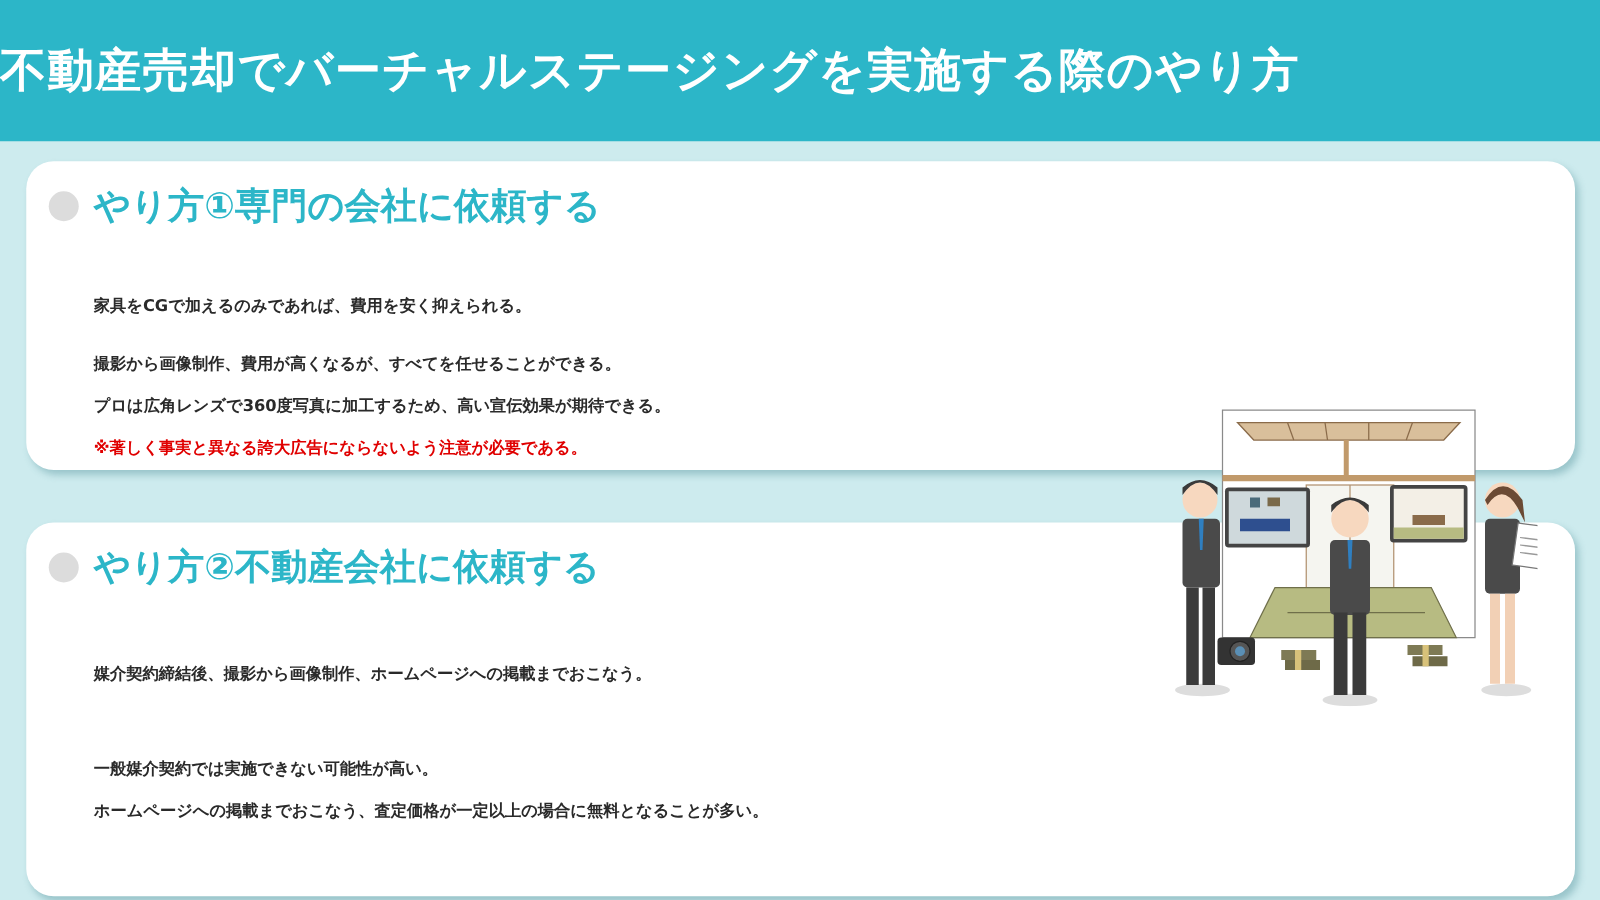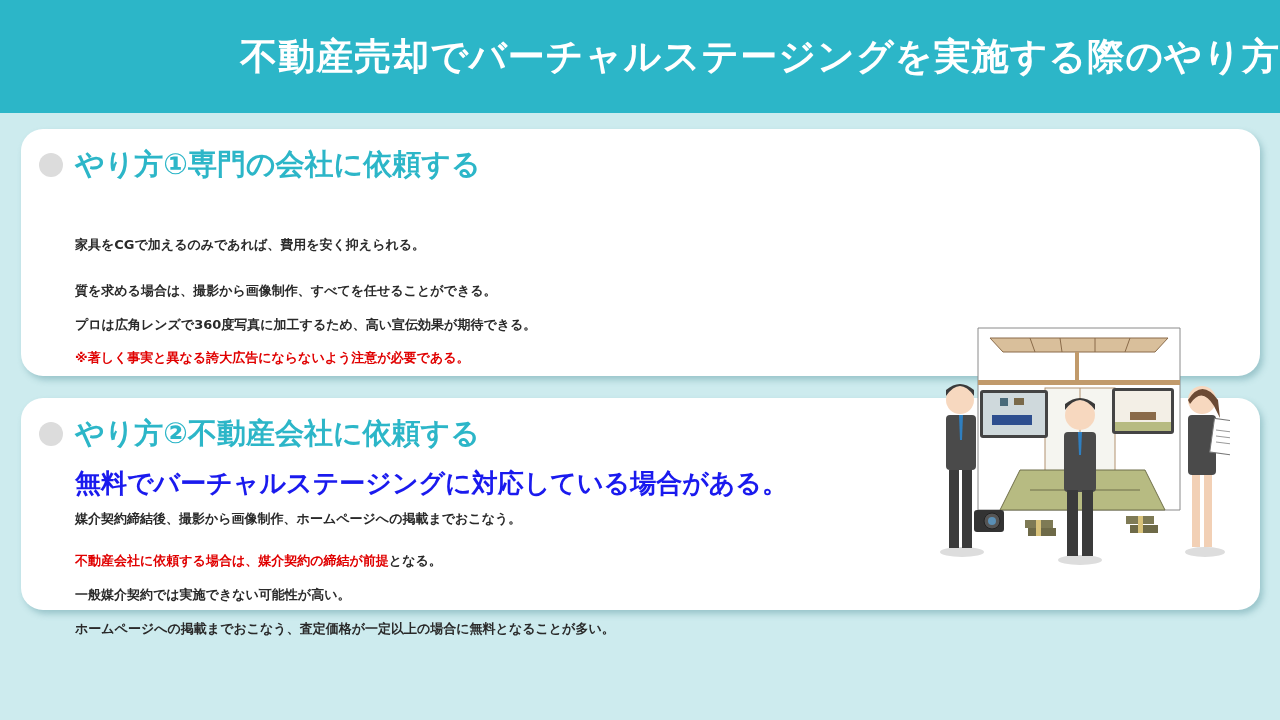--- a/index.html
+++ b/index.html
@@ -5,33 +5,33 @@
   * { box-sizing: border-box; margin: 0; padding: 0; }
   html, body { width: 1280px; height: 720px; overflow: hidden; }
   body {
     background: #cdebee;
     font-family: "DejaVu Sans", "Liberation Sans", sans-serif;
     position: relative;
   }
   .header {
     position: absolute; left: 0; top: 0; width: 1280px; height: 113px;
     background: #2cb6c8;
-    display: flex; align-items: center; justify-content: flex-end;
+    display: flex; align-items: center; justify-content: flex-start;
   }
   .header h1 {
     color: #ffffff; font-size: 37px; font-weight: bold; letter-spacing: 1px;
     white-space: nowrap;
   }
   .card {
     position: absolute; left: 21px; width: 1239px;
     background: #ffffff; border-radius: 22px;
     box-shadow: 3px 4px 6px rgba(90,150,160,0.45);
   }
   .card1 { top: 129px; height: 247px; }
-  .card2 { top: 398px; height: 212px; }
+  .card2 { top: 418px; height: 299px; }
   .card-title {
     position: absolute; left: 18px; top: 16px;
     display: flex; align-items: center;
   }
   .bullet {
     width: 24px; height: 24px; border-radius: 50%; background: #dcdcdc;
     margin-right: 12px;
   }
   .card-title span.t {
     color: #2cb6c8; font-size: 29px; font-weight: bold; white-space: nowrap;
@@ -56,35 +56,31 @@
 <div class="header">
   <h1>不動産売却でバーチャルステージングを実施する際のやり方</h1>
 </div>
 
 <div class="card card1">
   <div class="card-title">
     <div class="bullet"></div>
     <span class="t">やり方①専門の会社に依頼する</span>
   </div>
   <div class="line" style="top:107px;">家具をCGで加えるのみであれば、費用を安く抑えられる。</div>
-  <div class="line" style="top:153px;">質を求める場合は、撮影から画像制作、すべてを任せることができる。</div>
+  <div class="line" style="top:153px;">撮影から画像制作、費用が高くなるが、すべてを任せることができる。</div>
   <div class="line" style="top:187px;">プロは広角レンズで360度写真に加工するため、高い宣伝効果が期待できる。</div>
   <div class="line red" style="top:220px;">※著しく事実と異なる誇大広告にならないよう注意が必要である。</div>
 </div>
 
 <div class="card card2">
   <div class="card-title">
     <div class="bullet"></div>
     <span class="t">やり方②不動産会社に依頼する</span>
   </div>
-  <div class="lead" style="top:68px;">無料でバーチャルステージングに対応している場合がある。</div>
   <div class="line" style="top:112px;">媒介契約締結後、撮影から画像制作、ホームページへの掲載までおこなう。</div>
-  <div class="line" style="top:154px;">
-    <span class="red">不動産会社に依頼する場合は、媒介契約の締結が前提</span><span>となる。</span>
-  </div>
   <div class="line" style="top:188px;">一般媒介契約では実施できない可能性が高い。</div>
   <div class="line" style="top:222px;">ホームページへの掲載までおこなう、査定価格が一定以上の場合に無料となることが多い。</div>
 </div>
 
 <svg class="illus" viewBox="0 0 300 245">
 
   <g>
     <polygon points="48,8 250,8 250,190 48,190" fill="#ffffff" stroke="#8a8a8a" stroke-width="1"></polygon>
     <polygon points="60,18 238,18 225,32 73,32" fill="#d9bf9b" stroke="#8a6b4a" stroke-width="1"></polygon>
     <line x1="100" y1="18" x2="105" y2="32" stroke="#8a6b4a"></line>

